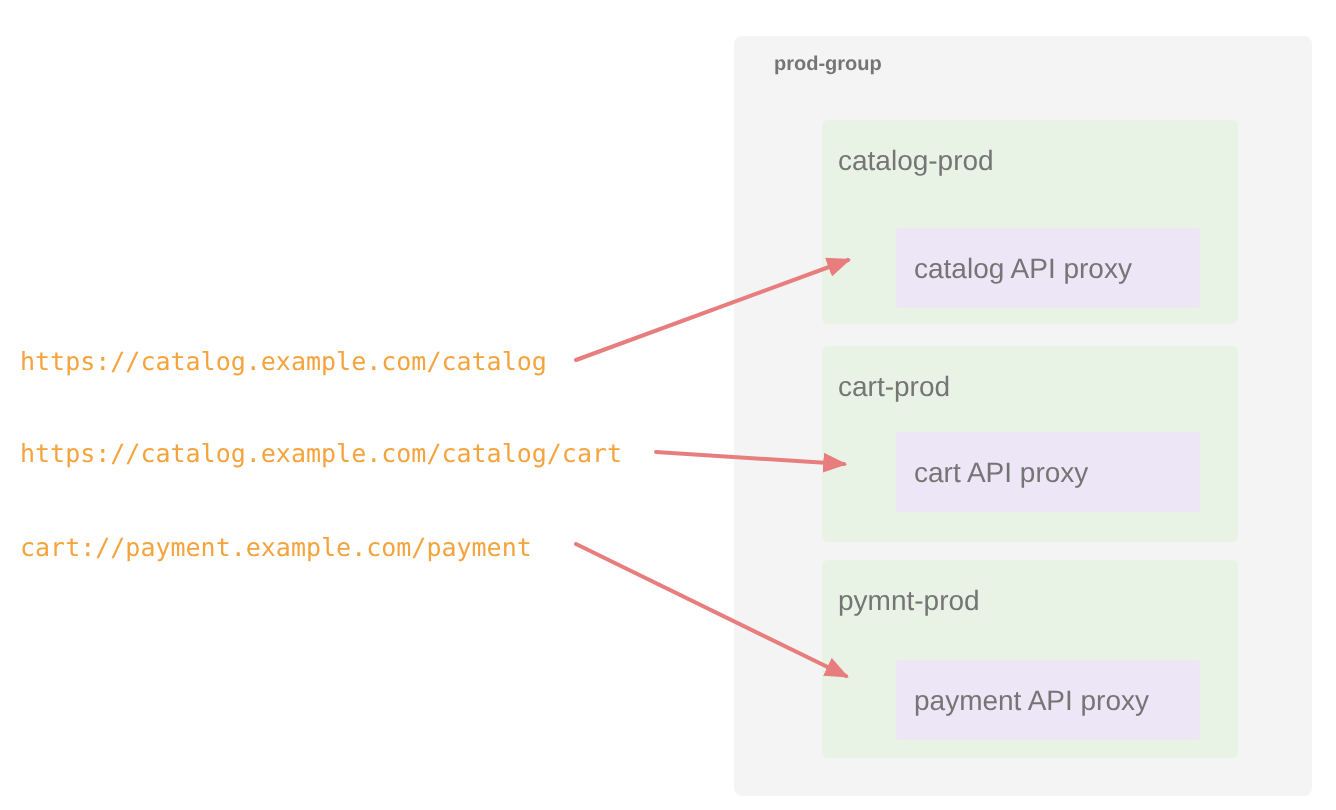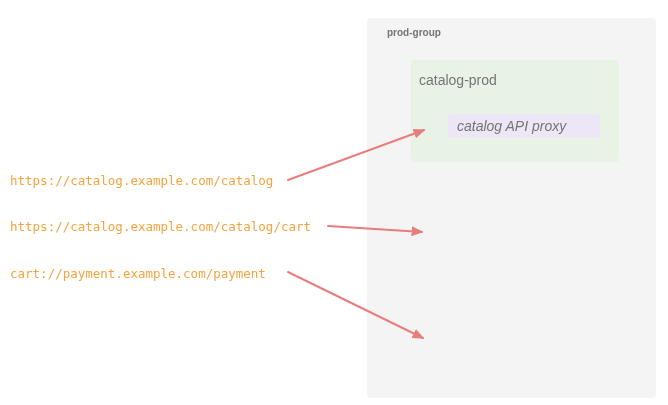--- a/index.html
+++ b/index.html
@@ -43,28 +43,27 @@
     margin-left:14px;
   }
   .env-1{top:42px;height:102px}
   .env-2{top:155px;height:98px}
   .env-3{top:262px;height:99px}
   .env-label{
     position:absolute;left:8px;top:12px;
     font-size:14px;color:var(--label-text,#7b7b7b);
   }
   .proxy{
-    position:absolute;left:37px;width:152px;height:24px;
+    position:absolute;left:37px;width:152px;height:40px;
     box-sizing:border-box;padding-left:9px;
     display:flex;align-items:center;
     background:var(--proxy-bg,#ede6f6);
     border-radius:2px;
     font-size:14px;color:var(--label-text,#757575);
     white-space:nowrap;
-    font-style:italic;
   }
   .proxy-1{top:54px}
   .proxy-2{top:43px}
   .proxy-3{top:50px}
   svg.arrows{
     position:absolute;left:0;top:0;
     pointer-events:none;
   }
   .arrow-line{
     stroke:var(--arrow,#e87d7d);
@@ -85,21 +84,29 @@
   <div class="url url-3">cart://payment.example.com/payment</div>
 
   <div class="group">
     <div class="group-title">prod-group</div>
 
     <div class="env env-1">
       <div class="env-label">catalog-prod</div>
       <div class="proxy proxy-1">catalog API proxy</div>
     </div>
 
+    <div class="env env-2">
+      <div class="env-label">cart-prod</div>
+      <div class="proxy proxy-2">cart API proxy</div>
+    </div>
 
+    <div class="env env-3">
+      <div class="env-label">pymnt-prod</div>
+      <div class="proxy proxy-3">payment API proxy</div>
+    </div>
   </div>
 
   <svg class="arrows" width="668" height="405" viewBox="0 0 668 405">
     <defs>
       <marker id="arrow" markerWidth="6" markerHeight="5" refX="5.2" refY="2.5" orient="auto" markerUnits="strokeWidth">
         <path d="M0,0 L6,2.5 L0,5 Z" class="arrowhead"></path>
       </marker>
     </defs>
     <line class="arrow-line" x1="288" y1="180" x2="424" y2="130" marker-end="url(#arrow)"></line>
     <line class="arrow-line" x1="328" y1="226" x2="422" y2="232" marker-end="url(#arrow)"></line>

